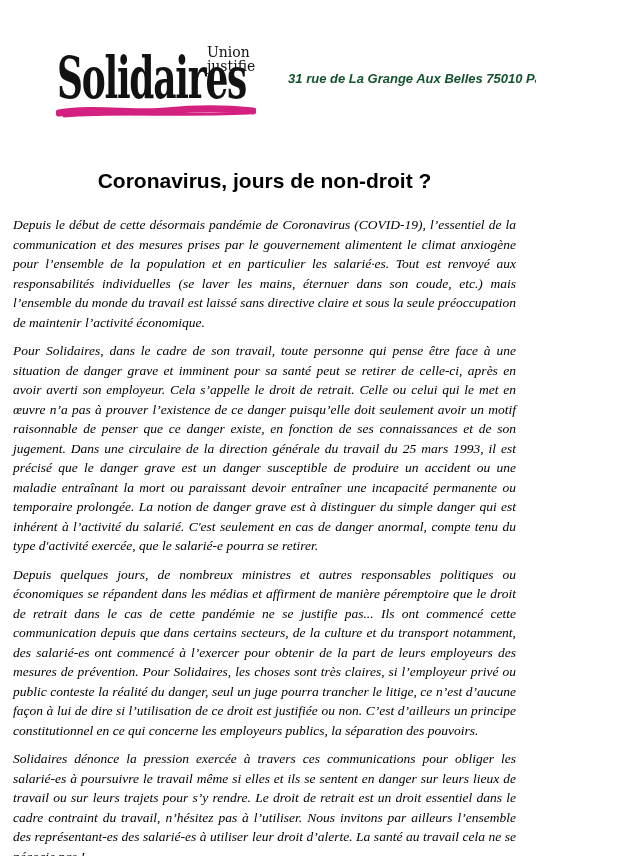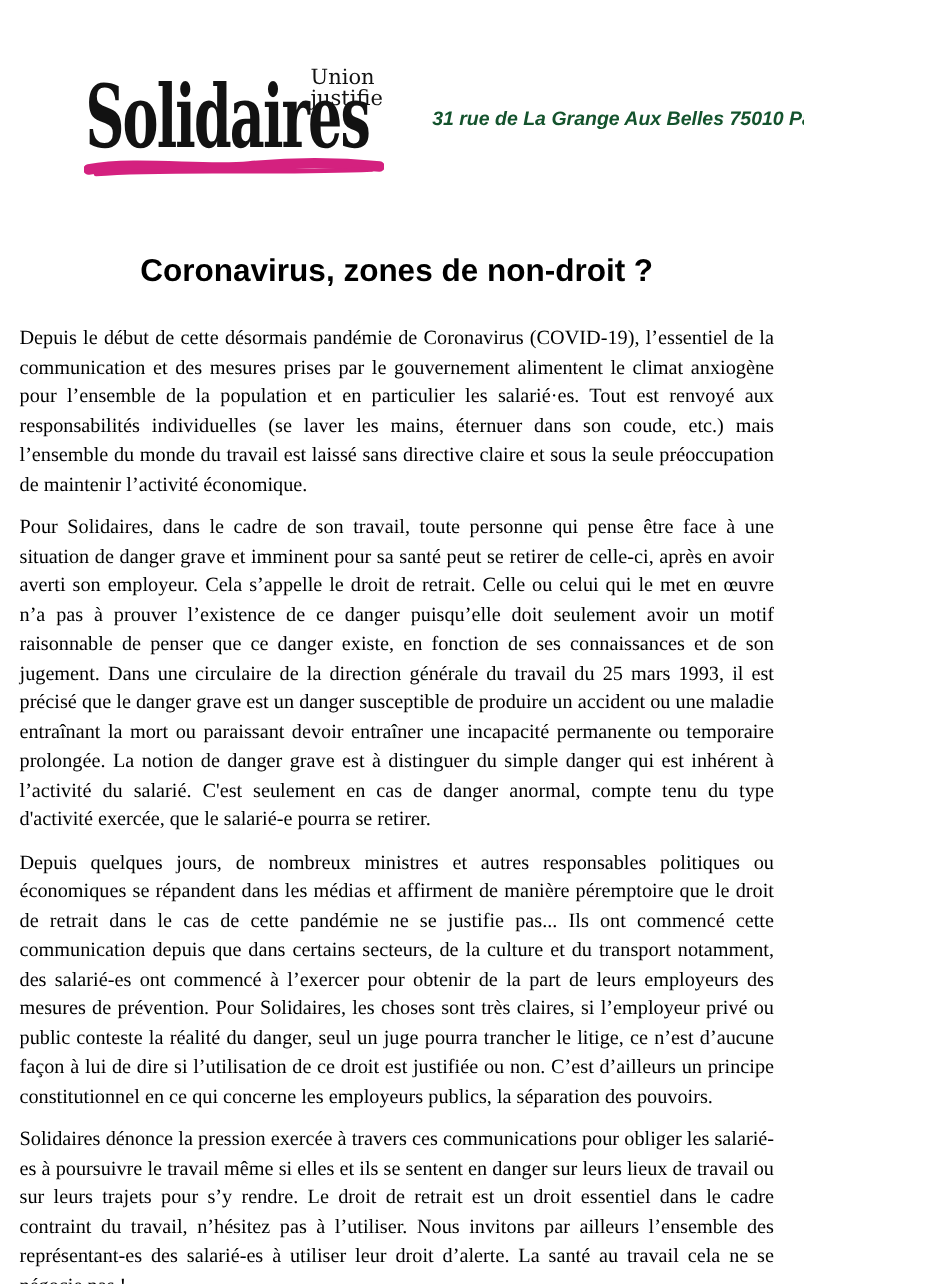--- a/index.html
+++ b/index.html
@@ -52,20 +52,21 @@
     font-family:"Liberation Sans", sans-serif;
     font-weight:bold;
     font-size:21px; line-height:22px;
     color:#000;
   }
   .content p {
     margin:0 0 9px 0;
     font-size:13.5px;
     line-height:19.5px;
     text-align:justify;
+    font-style:italic;
   }
   .content p.first { margin-top:23px; }
   .dateline {
     margin-top:18px;
     text-align:right;
     font-size:13.5px;
   }
 </style>
 </head>
 <body>
@@ -81,20 +82,20 @@
         <path d="M8 12 C 60 8, 125 12, 192 9" fill="none" stroke="#d4217f" stroke-width="3" stroke-linecap="round"></path>
       </svg>
     </div>
 
     <div class="address-block">
       <div>31 rue de La Grange Aux Belles 75010 Paris</div>
     </div>
   </div>
 
   <div class="content">
-    <h1 class="doc-title">Coronavirus, zones de non-droit ?</h1>
+    <h1 class="doc-title">Coronavirus, jours de non-droit ?</h1>
     <p class="first">Depuis le début de cette désormais pandémie de Coronavirus (COVID-19), l’essentiel de la communication et des mesures prises par le gouvernement alimentent le climat anxiogène pour l’ensemble de la population et en particulier les salarié·es. Tout est renvoyé aux responsabilités individuelles (se laver les mains, éternuer dans son coude, etc.) mais l’ensemble du monde du travail est laissé sans directive claire et sous la seule préoccupation de maintenir l’activité économique.</p>
     <p>Pour Solidaires, dans le cadre de son travail, toute personne qui pense être face à une situation de danger grave et imminent pour sa santé peut se retirer de celle-ci, après en avoir averti son employeur. Cela s’appelle le droit de retrait. Celle ou celui qui le met en œuvre n’a pas à prouver l’existence de ce danger puisqu’elle doit seulement avoir un motif raisonnable de penser que ce danger existe, en fonction de ses connaissances et de son jugement. Dans une circulaire de la direction générale du travail du 25 mars 1993, il est précisé que le danger grave est un danger susceptible de produire un accident ou une maladie entraînant la mort ou paraissant devoir entraîner une incapacité permanente ou temporaire prolongée. La notion de danger grave est à distinguer du simple danger qui est inhérent à l’activité du salarié. C'est seulement en cas de danger anormal, compte tenu du type d'activité exercée, que le salarié-e pourra se retirer.</p>
     <p>Depuis quelques jours, de nombreux ministres et autres responsables politiques ou économiques se répandent dans les médias et affirment de manière péremptoire que le droit de retrait dans le cas de cette pandémie ne se justifie pas... Ils ont commencé cette communication depuis que dans certains secteurs, de la culture et du transport notamment, des salarié-es ont commencé à l’exercer pour obtenir de la part de leurs employeurs des mesures de prévention.  Pour Solidaires, les choses sont très claires, si l’employeur privé ou public conteste la réalité du danger, seul un juge pourra trancher le litige, ce n’est d’aucune façon à lui de dire si l’utilisation de ce droit est justifiée ou non. C’est d’ailleurs un principe constitutionnel en ce qui concerne les employeurs publics, la séparation des pouvoirs.</p>
     <p>Solidaires dénonce la pression exercée à travers ces communications pour obliger les salarié-es à poursuivre le travail même si elles et ils se sentent en danger sur leurs lieux de travail ou sur leurs trajets pour s’y rendre.  Le droit de retrait est un droit essentiel dans le cadre contraint du travail, n’hésitez pas à l’utiliser. Nous invitons par ailleurs l’ensemble des représentant-es des salarié-es à utiliser leur droit d’alerte. La santé au travail cela ne se négocie pas !</p>
   </div>
 
 </div>
 
 </body></html>

